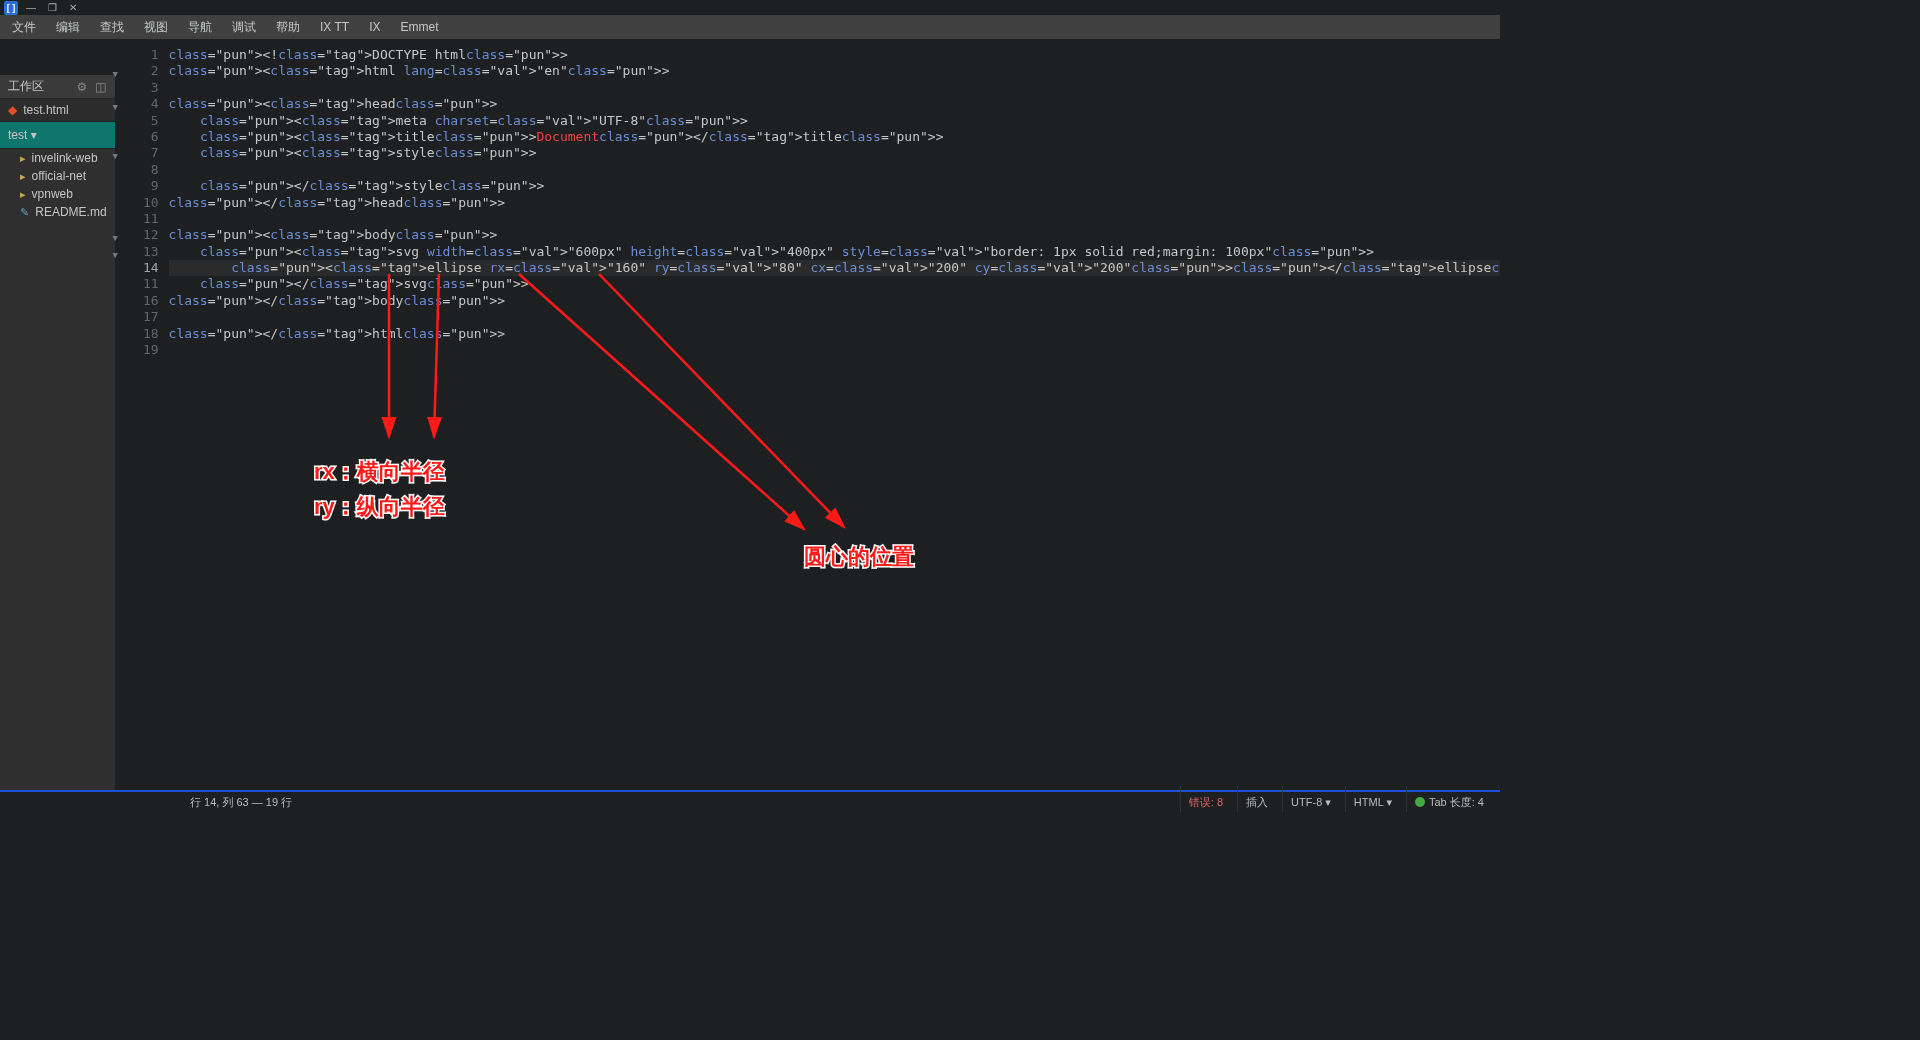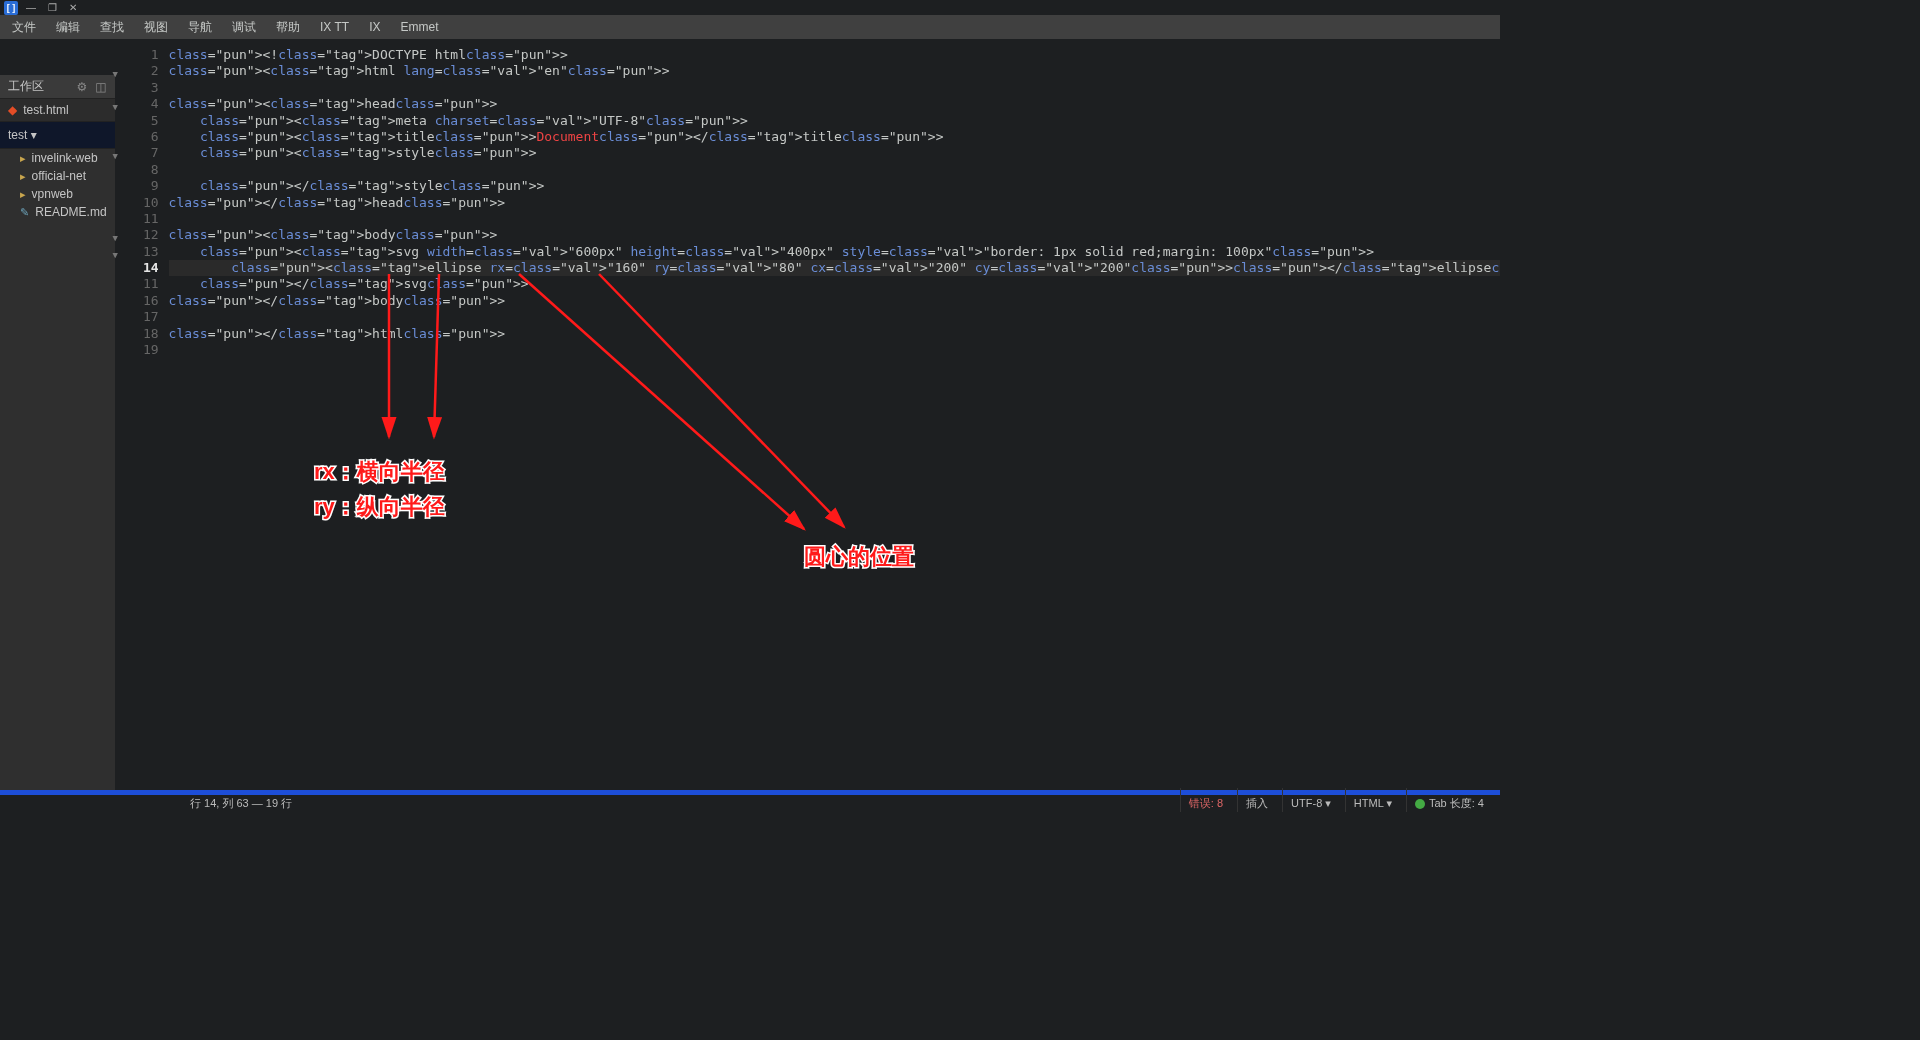--- a/index.html
+++ b/index.html
@@ -76,21 +76,21 @@
 }
 .sidebar-file.active { background: #2c2c2c; }
 .file-icon { color: #e44d26; font-size: 12px; }
 .sidebar-section {
   padding: 6px 8px;
   font-size: 12px;
   color: #c5c5c5;
   display: flex;
   align-items: center;
   gap: 4px;
-  background: #0f172a;
+  background: #0f766e;
   border-top: 1px solid #222;
   border-bottom: 1px solid #222;
 }
 .sidebar-folders { flex: 1; }
 .sidebar-folders .folder {
   height: 18px;
   display: flex;
   align-items: center;
   padding: 0 8px 0 20px;
   gap: 6px;
@@ -103,21 +103,21 @@
   background: #1d1f21;
   color: #666;
   text-align: right;
   padding: 8px 6px 0 0;
   font-family: Consolas, monospace;
   font-size: 13px;
   line-height: 16.4px;
   user-select: none;
 }
 .gutter .ln { height: 16.4px; position: relative; }
-.gutter .ln.current { color: #e5e5e5; font-weight: bold; }
+.gutter .ln.current { color: #a3a3a3; font-weight: normal; }
 .gutter .fold { position: absolute; left: -2px; color: #777; font-size: 9px; top: 3px; }
 .code {
   flex: 1;
   position: relative;
   font-family: Consolas, monospace;
   font-size: 13px;
   line-height: 16.4px;
   padding: 8px 0 0 4px;
   white-space: pre;
   color: #c5c8c6;
@@ -162,21 +162,21 @@
   border-top: 1px solid #555;
   font-size: 11px;
   color: #c5c5c5;
   margin-left: 60px;
 }
 .statusbar {
   position: absolute;
   bottom: 0; left: 0; right: 0;
   height: 22px;
   background: #1d1f21;
-  border-top: 5px solid #1d4ed8;
+  border-top: 2px solid #1d4ed8;
   display: flex;
   align-items: center;
   font-size: 11px;
   color: #bbb;
 }
 .statusbar .left { padding-left: 190px; flex: 1; }
 .statusbar .right { display: flex; gap: 6px; padding-right: 8px; align-items: center;}
 .statusbar .chip { padding: 16px 8px; border-left: 1px solid #333; height: 22px; display: flex; align-items: center; }
 .statusbar .err { color: #d66; }
 .statusbar .circle { width: 10px; height: 10px; border-radius: 50%; background: #4a4; display: inline-block; margin-right: 4px; }

